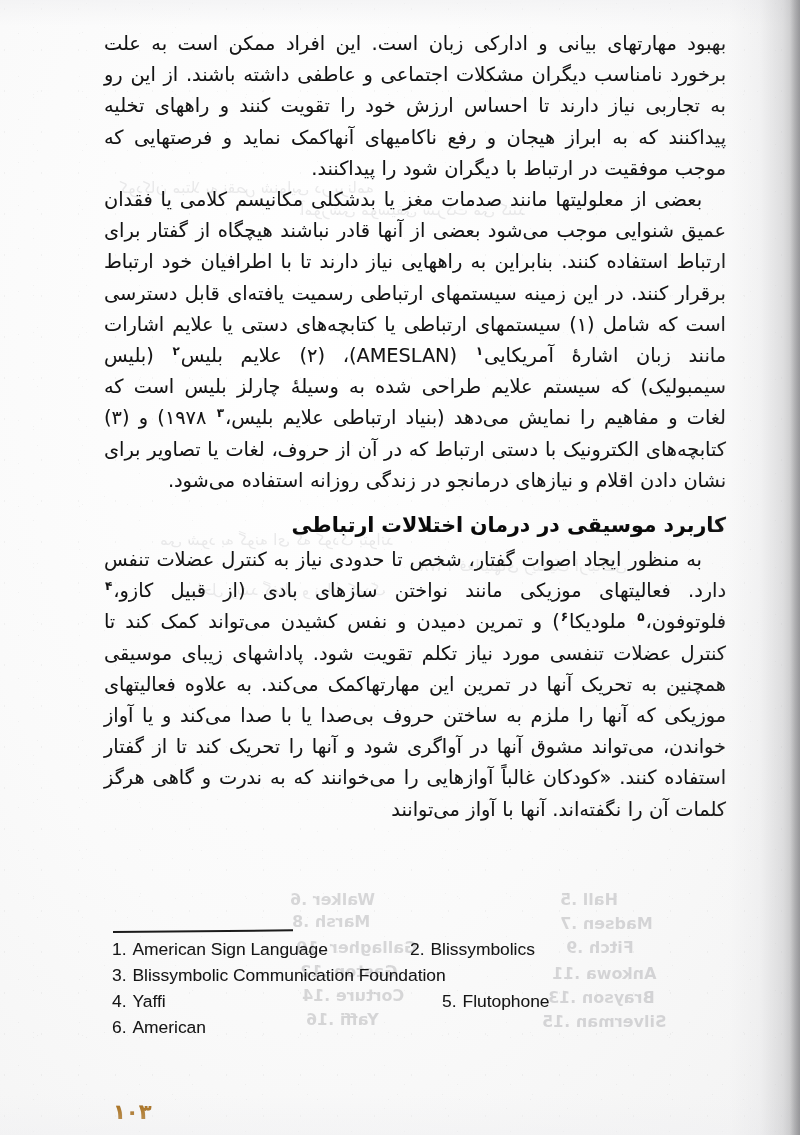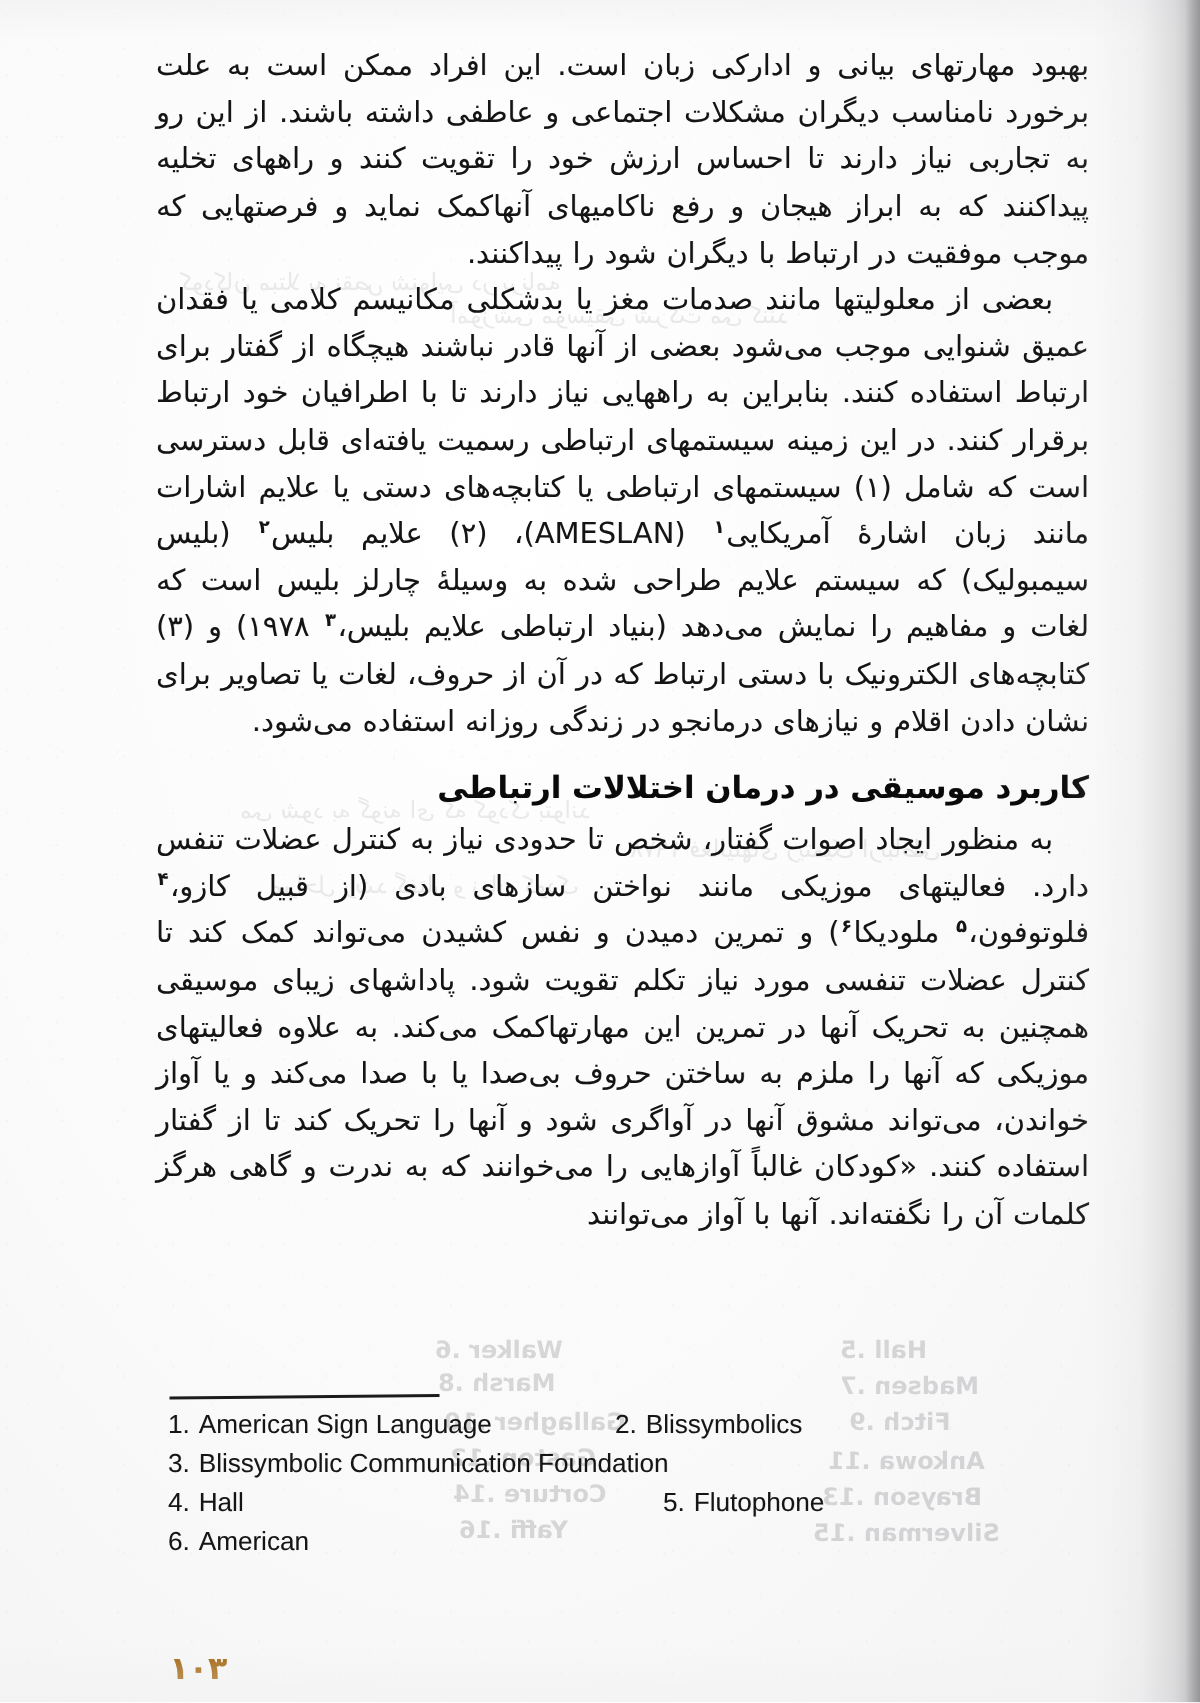--- a/index.html
+++ b/index.html
@@ -251,21 +251,21 @@
     <div class="fn-row">
       <span class="fn-col-a"><span class="fn-num">1.</span><span>American Sign Language</span></span>
       <span class="fn-col-b"><span class="fn-num">2.</span><span>Blissymbolics</span></span>
     </div>
 
     <div class="fn-row">
       <span class="fn-col-a"><span class="fn-num">3.</span><span>Blissymbolic Communication Foundation</span></span>
     </div>
 
     <div class="fn-row">
-      <span class="fn-col-a"><span class="fn-num">4.</span><span>Hall</span></span>
+      <span class="fn-col-a"><span class="fn-num">4.</span><span>Yaffi</span></span>
       <span class="fn-col-b wide"><span class="fn-num">5.</span><span>Flutophone</span></span>
     </div>
 
     <div class="fn-row">
       <span class="fn-col-a"><span class="fn-num">6.</span><span>American</span></span>
     </div>
 
   </div>
 
   <div class="page-number">۱۰۳</div>

